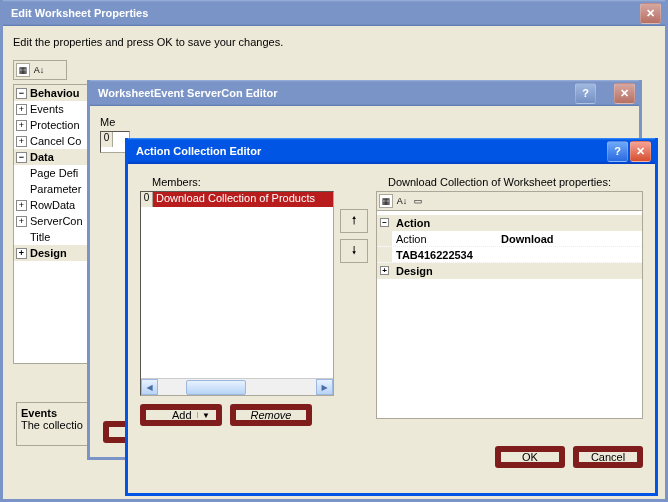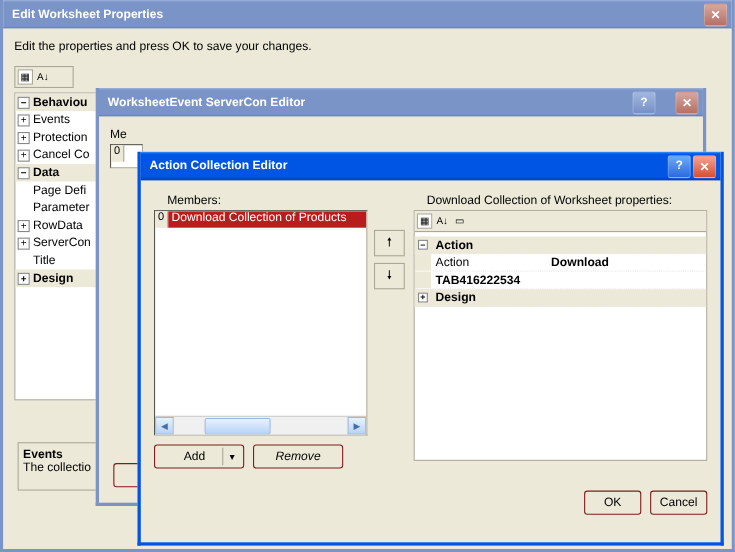--- a/index.html
+++ b/index.html
@@ -47,38 +47,38 @@
 .ce-item .lbl { flex: 1; background: #b91c1c; color: #fff; padding: 0 3px; white-space: nowrap; }
 .ce-hscroll { position: absolute; bottom: 0; left: 0; right: 0; height: 17px; background: #e8e8e8; display: flex; border-top: 1px solid #ccc; }
 .ce-hscroll .arrow { width: 17px; background: linear-gradient(to bottom, #e8f1ff, #b8d4f5); border: 1px solid #9cb8e0; display: flex; align-items: center; justify-content: center; font-size: 8px; color: #4a6da7; }
 .ce-hscroll .track { flex: 1; background: #f0f0f0; display: flex; align-items: center; }
 .ce-hscroll .thumb { width: 60px; height: 15px; margin-left: 28px; background: linear-gradient(to bottom, #e8f1ff, #b8d4f5); border: 1px solid #9cb8e0; border-radius: 2px; }
 
 .ce-updown { display: flex; flex-direction: column; gap: 6px; margin-top: 18px; }
 .ce-updown button { width: 28px; height: 24px; background: #ece9d8; border: 1px solid #aca899; display: flex; align-items: center; justify-content: center; font-size: 11px; }
 
 .ce-btnrow { display: flex; gap: 8px; margin-top: 8px; }
-.xp-btn { height: 22px; background: #ece9d8; border: 1px solid #7f1d1d; border-radius: 3px; padding: 0 8px; display: flex; align-items: center; justify-content: center; cursor: default; }
+.xp-btn { height: 22px; background: #ece9d8; border: 6px solid #7f1d1d; border-radius: 3px; padding: 0 8px; display: flex; align-items: center; justify-content: center; cursor: default; }
 .add-btn { width: 82px; justify-content: space-between; padding: 0 4px 0 26px; position: relative; }
 .add-btn .divider { position: absolute; right: 18px; top: 2px; bottom: 2px; width: 1px; background: #aca899; }
 .add-btn .caret { position: absolute; right: 6px; font-size: 8px; }
 .remove-btn { width: 82px; font-style: italic; }
 
 .ce-propcol { flex: 1; }
 .ce-propgrid { border: 1px solid #aca899; background: #fff; height: 228px; margin-top: 2px; }
 .ce-propgrid .propgrid-toolbar { border: none; border-bottom: 1px solid #aca899; width: 100%; }
 .pg-row { display: flex; height: 16px; border-bottom: 1px dotted #ececec; }
 .pg-row.cat { background: #ece9d8; font-weight: bold; }
 .pg-row .exp { width: 15px; display: flex; align-items: center; justify-content: center; background: #ece9d8; }
 .pg-row .exp .box { width: 9px; height: 9px; border: 1px solid #888; background: #fff; display: flex; align-items: center; justify-content: center; font-size: 8px; line-height: 1; }
 .pg-row .name { width: 105px; padding-left: 4px; display: flex; align-items: center; }
 .pg-row .val { flex: 1; padding-left: 4px; font-weight: bold; display: flex; align-items: center; }
 
 .dialog-footer { display: flex; justify-content: flex-end; gap: 8px; padding: 8px 12px 12px; }
-.dialog-footer .xp-btn { width: 52px; }
+.dialog-footer .xp-btn { width: 70px; }
 
 </style>
 </head>
 <body>
 
 <div class="window window-inactive" style="left:0; top:0; width:668px; height:502px;">
   <div class="titlebar titlebar-inactive">
     <span>Edit Worksheet Properties</span>
     <span class="spacer"></span>
     <div class="tbtn tbtn-close-inactive">✕</div>

